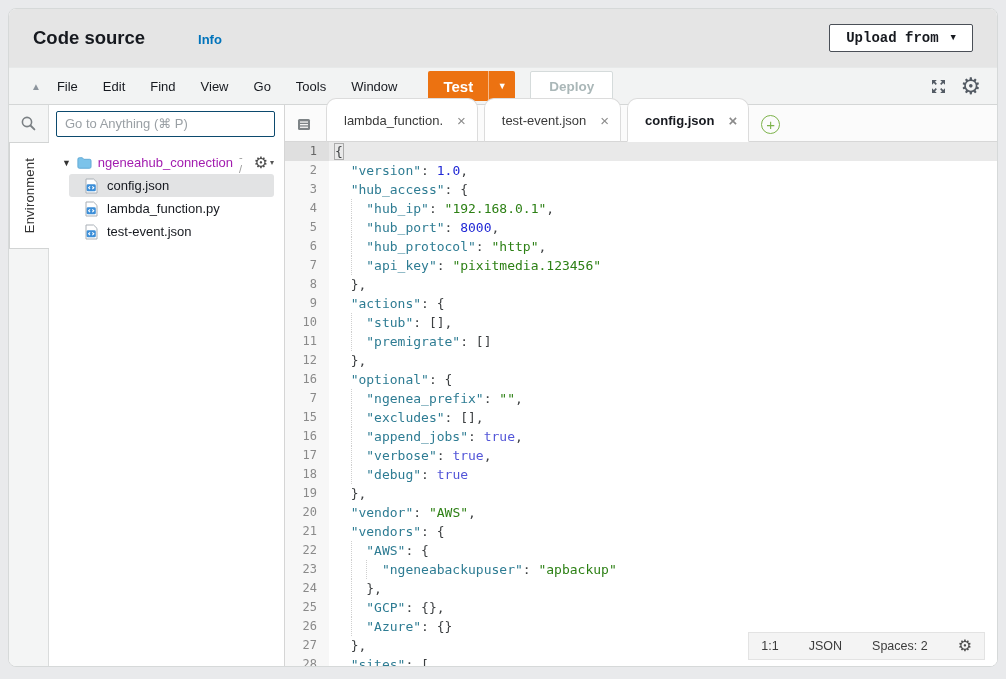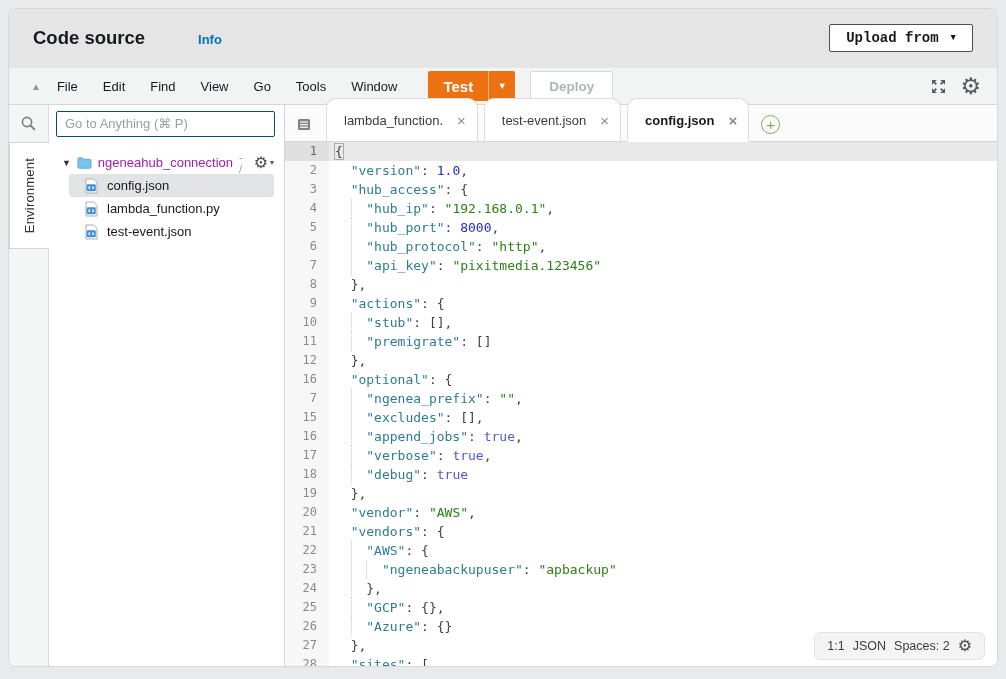--- a/index.html
+++ b/index.html
@@ -98,22 +98,22 @@
   .ic { display:inline-block; width:2ch; height:19px; }
   .ic.g { border-left:1px dotted #cfcfcf; }
   .t-p { color:#3c3f41; }
   .t-k { color:#2e7c93; }
   .t-s { color:#2d8015; }
   .t-n { color:#2028d5; }
   .t-b { color:#5356d8; }
   .t-m { color:#3c3f41; outline:1px solid #ababab; }
 
   .statusbar { position:absolute; right:12px; bottom:6px; background:#f4f4f4;
-               border:1px solid #e3e3e3; border-radius:6px; padding:5px 12px;
-               display:flex; align-items:center; gap:8px; font-size:12.5px; color:#3c3c3c; z-index:5; }
+               border:1px solid #e3e3e3; border-radius:0; padding:5px 12px;
+               display:flex; align-items:center; gap:30px; font-size:12.5px; color:#3c3c3c; z-index:5; }
   .statusbar .gear-glyph { font-size:16px; color:#4c4c4c; }
 </style>
 </head>
 <body>
 
 <div class="card">
 
   <div class="header">
     <div class="title-wrap">
       <span class="page-title">Code source</span>

